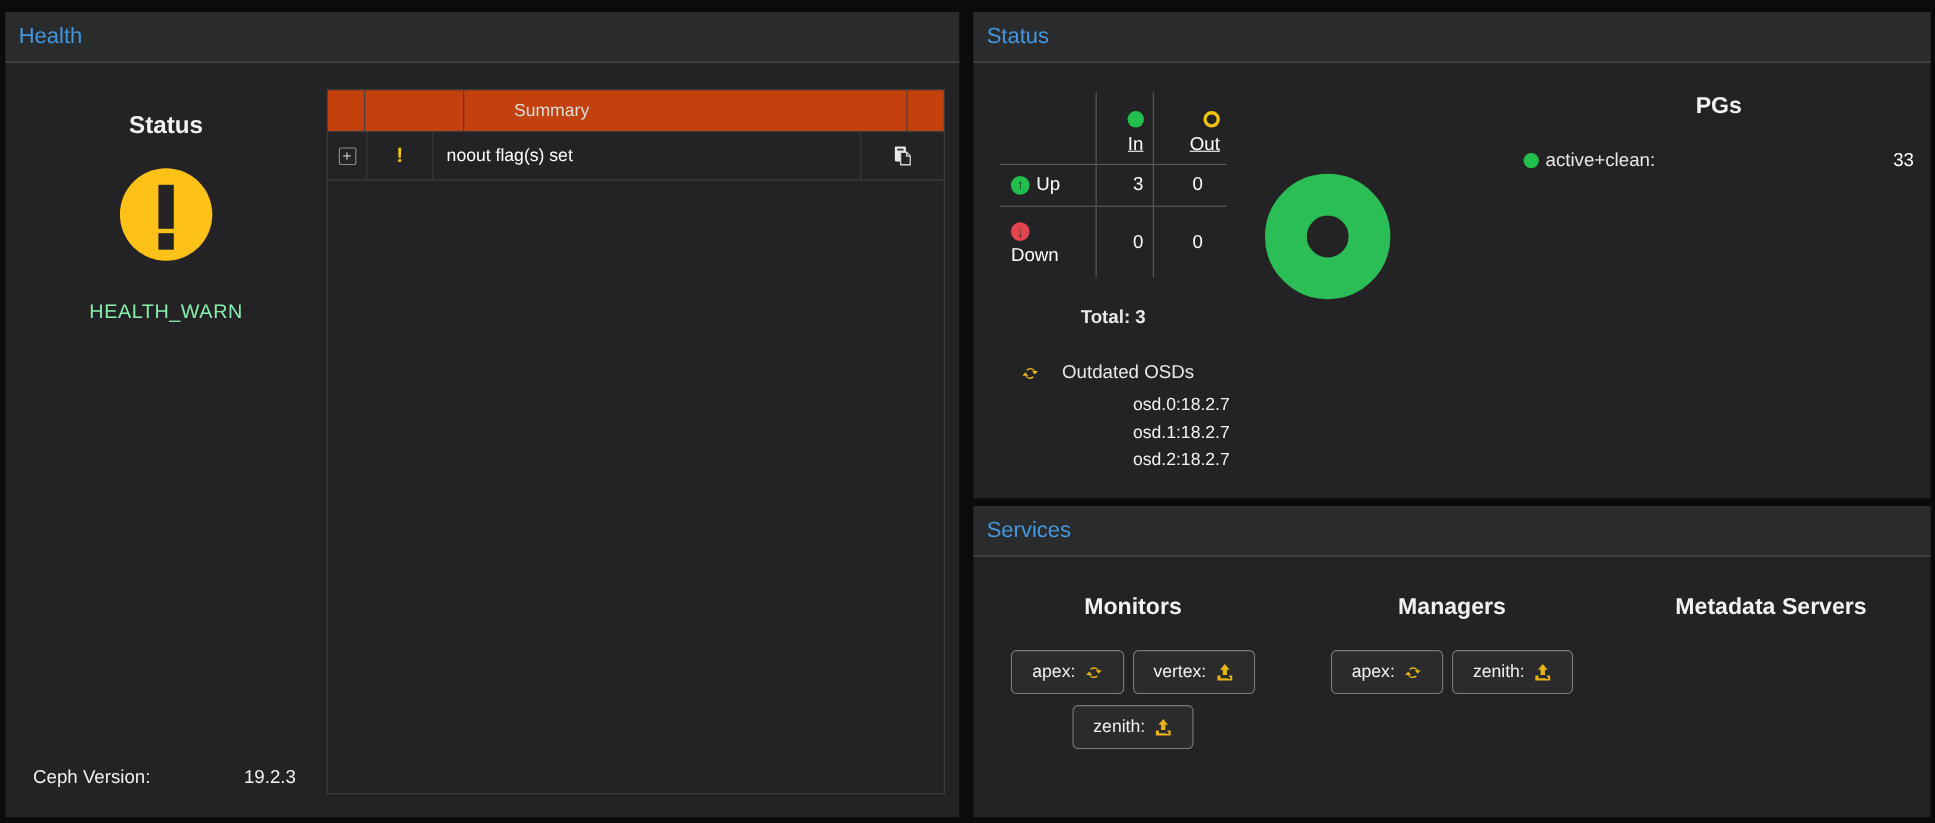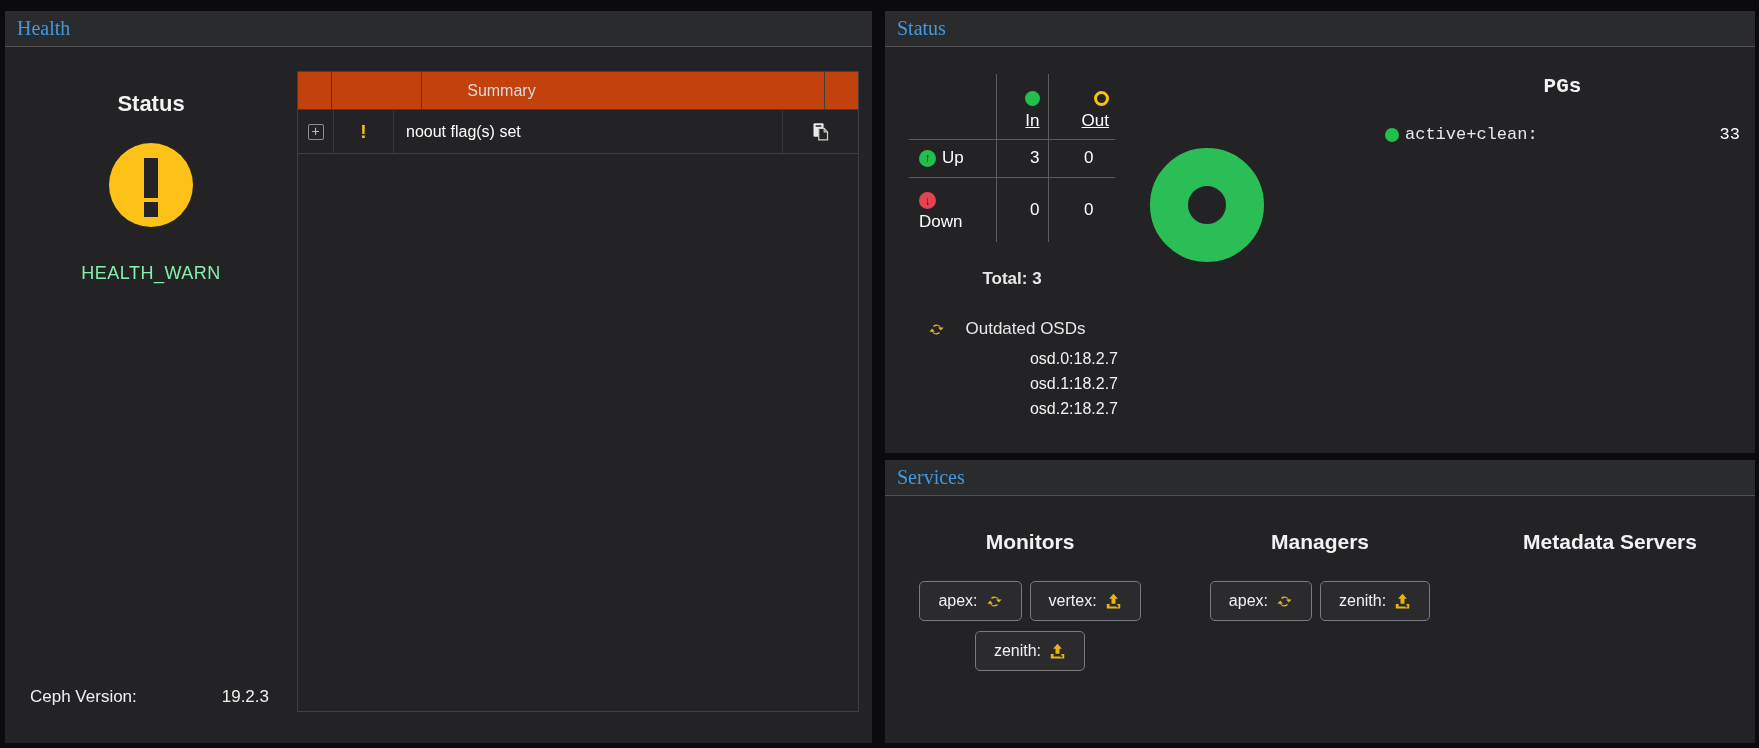--- a/index.html
+++ b/index.html
@@ -1,22 +1,22 @@
 <!DOCTYPE html>
 <html><head>
 <meta charset="utf-8">
 <style>
   * { margin:0; padding:0; box-sizing:border-box; }
   html,body { background:#0b0b0d; }
   body { font-family:"Liberation Sans", sans-serif; color:#e8e8e8; }
   #screen { position:relative; width:1759px; height:748px; background:#0b0b0d; overflow:hidden; }
 
   .panel { position:absolute; background:#232325; }
-  .panel-header { height:36px; background:#292b2d; border-bottom:1px solid #505053;
-                  display:flex; align-items:center; padding-left:12px;font-family:Liberation Serif, serif; }
+  .panel-header { height:46px; background:#292b2d; border-bottom:1px solid #505053;
+                  display:flex; align-items:center; padding-left:12px; }
   .panel-title { color:#4498e0; font-size:20px; }
 
   
   #panel-health { left:5px; top:11px; width:867px; height:732px; }
   .health-body { position:relative; height:685px; }
 
   .status-col { position:absolute; left:0; top:0; width:292px; text-align:center; }
   .status-heading { margin-top:44px; font-size:22px; font-weight:bold; color:#f2f2f2; }
   .warn-circle { width:84px; height:84px; border-radius:50%; background:#fdc118;
                  margin:26px auto 0; display:flex; flex-direction:column; align-items:center; }
@@ -65,21 +65,21 @@
 
   .total-text { position:absolute; left:24px; top:222px; width:206px; text-align:center; font-size:17px;font-weight:bold; }
   .outdated-head { position:absolute; left:19px; top:272px; width:206px; display:flex;
                    justify-content:center; align-items:center; gap:20px; font-size:17px; }
   .outdated-rows { position:absolute; left:25px; top:299px; width:208px; font-size:16px; }
   .osd-row { display:flex; justify-content:flex-end; line-height:25px; color:#f2f2f2; }
 
   .donut { position:absolute; left:265px; top:101px; width:114px; height:114px;
            border:38px solid #2cbe56; border-radius:50%; }
 
-  .pg-box { position:absolute; left:500px; top:28px; width:355px;font-family:Liberation Mono, monospace; }
+  .pg-box { position:absolute; left:500px; top:28px; width:355px; }
   .pgs-heading { text-align:center; font-size:21px; font-weight:bold; color:#f2f2f2; }
   .pg-legend-row { margin-top:27px; display:flex; align-items:center; font-size:17px; }
   .legend-dot { width:14px; height:14px; border-radius:50%; background:#23bf4c; margin-right:6px; }
   .legend-value { margin-left:auto; color:#fff; }
 
   
   #panel-services { left:885px; top:460px; width:870px; height:283px; }
   .services-body { display:flex; height:236px; }
   .svc-col { flex:1; text-align:center; }
   .svc-heading { margin-top:34px; font-size:21px; font-weight:bold; color:#f2f2f2; }

